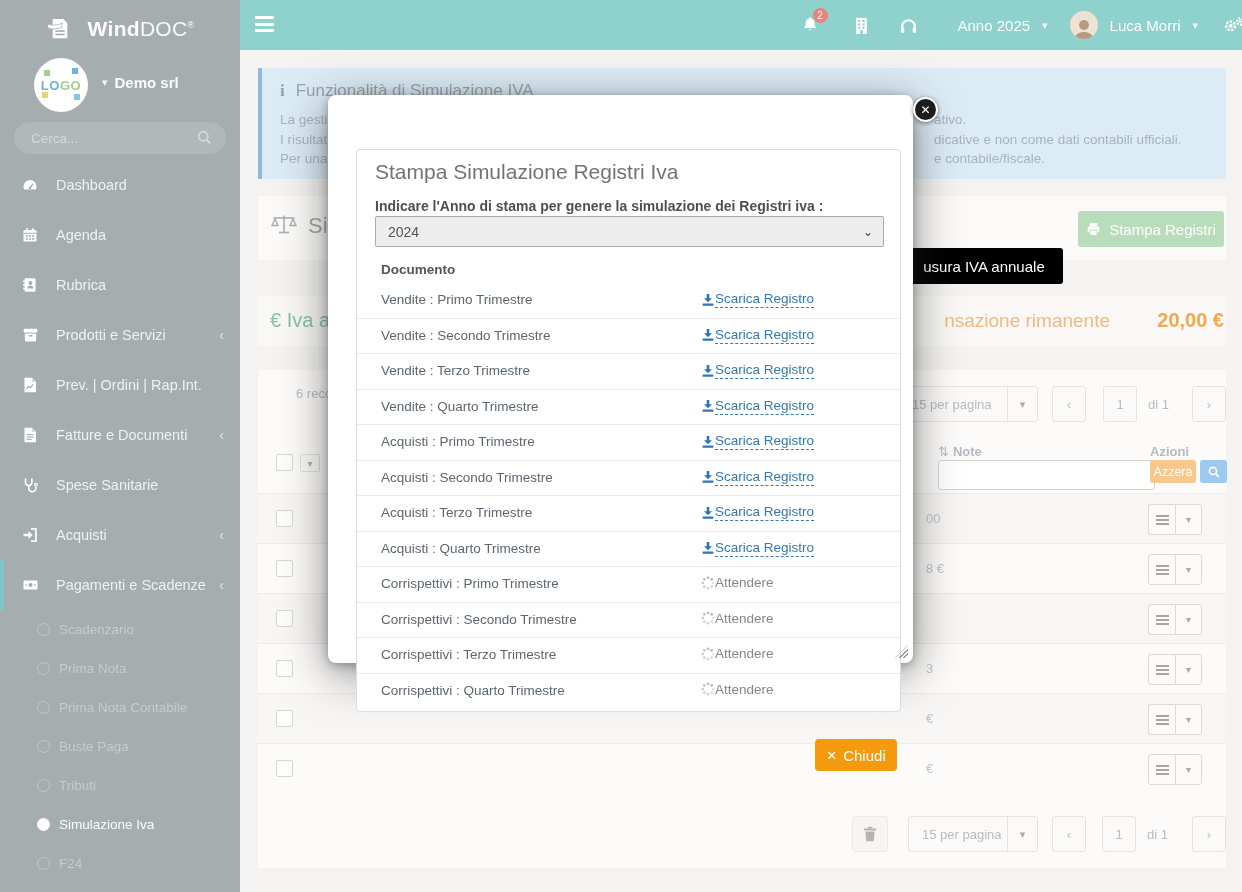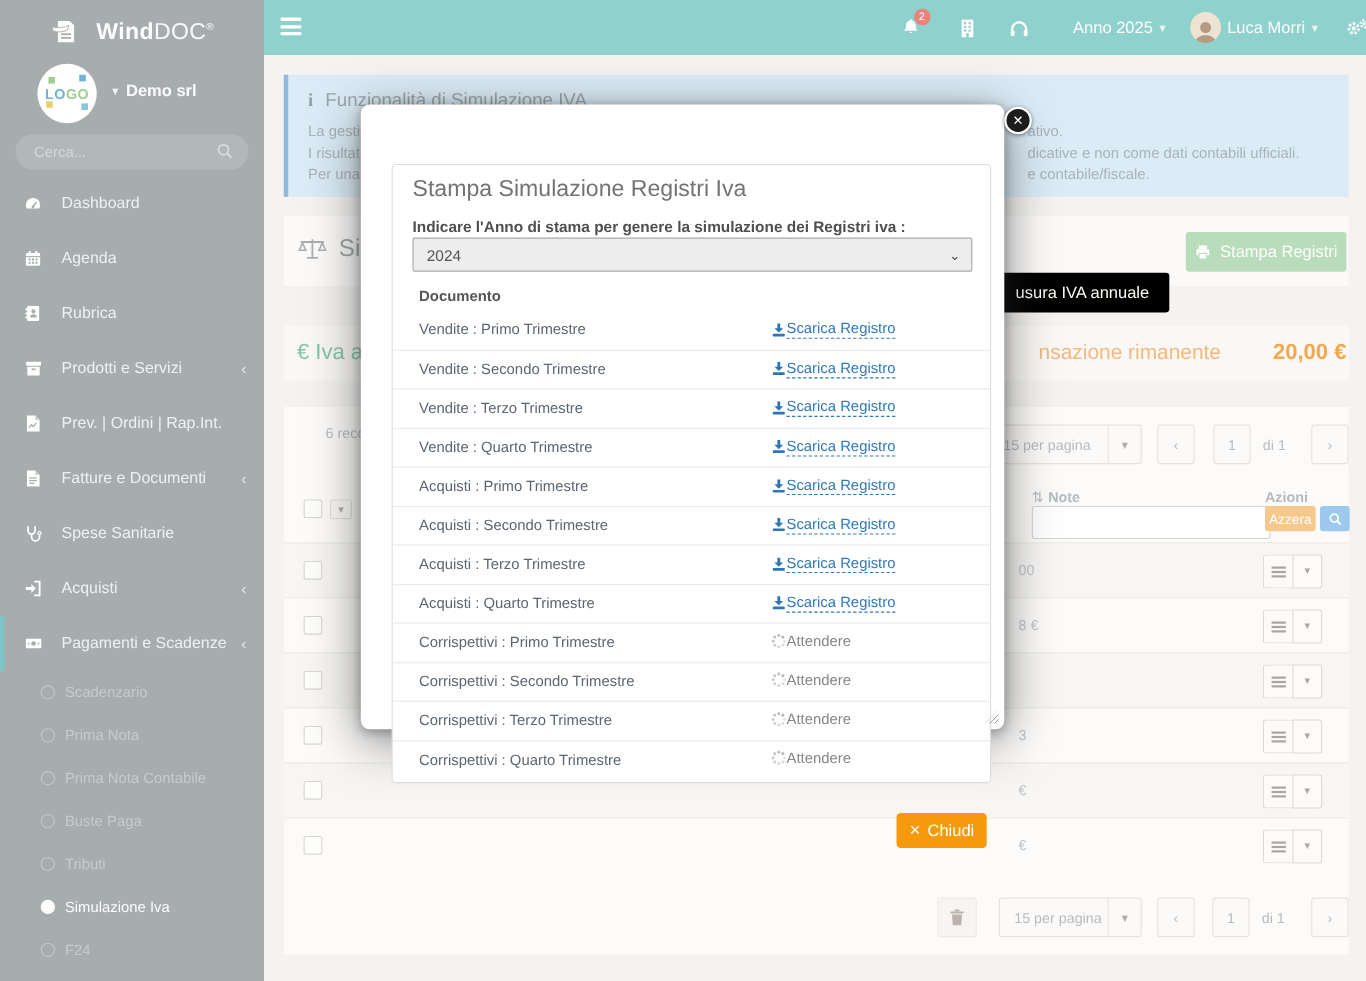--- a/index.html
+++ b/index.html
@@ -36,33 +36,33 @@
   .sub-item.active { color:#fbfcfc; }
   .sub-item.active .sub-circle { background:#fdfdfd; border-color:#fdfdfd; }
 
   
   .topbar { position:absolute; left:240px; top:0; width:1002px; height:50px; background:#8ed1cd; }
   .hamburger { position:absolute; left:15px; top:16px; width:19px; height:17px; cursor:pointer; }
   .hamburger i { display:block; width:19px; height:3px; background:#fff; margin-bottom:3.5px; border-radius:1px; }
   .tb-right { position:absolute; right:-6px; top:0; height:50px; display:flex; align-items:center; color:#fdfefe; font-size:15px; }
   .tb-icon { display:flex; align-items:center; justify-content:center; cursor:pointer; position:relative; }
   .badge { position:absolute; top:-8px; right:-8px; min-width:15px; height:15px; background:#e9837b; color:#fff; font-size:10px; border-radius:8px; display:flex; align-items:center; justify-content:center; padding:0 3px; }
-  .tb-text { display:flex; align-items:center; gap:6px; cursor:pointer; }
+  .tb-text { display:flex; align-items:center; gap:12px; cursor:pointer; }
   .avatar { width:28px; height:28px; border-radius:50%; background:#eee3d3; overflow:hidden; display:flex; align-items:flex-end; justify-content:center; }
 
   
   .infobox { position:absolute; left:258px; top:68px; width:968px; height:111px; background:#dcecf7; border-left:4px solid #8fbade; }
   .info-title { position:absolute; left:18px; top:13px; display:flex; align-items:center; gap:11px; color:#9aa4aa; font-size:17px; }
   .info-i { font-family:"Liberation Serif",serif; font-weight:bold; font-size:17px; color:#97a1a7; }
   .info-lines { position:absolute; left:18px; top:44px; right:14px; font-size:13.5px; color:#a9b3b9; }
   .info-line { position:relative; height:19.5px; }
   .info-line .l { position:absolute; left:0; top:0; }
   .info-line .r { position:absolute; left:654px; top:0; }
   .cardA { position:absolute; left:258px; top:196px; width:968px; height:64px; background:#fbfaf9; }
-  .cardA-title { position:absolute; left:12px; top:17px; display:flex; align-items:flex-end; gap:10px; color:#9ea8a3; font-size:22px; }
+  .cardA-title { position:absolute; left:12px; top:17px; display:flex; align-items:flex-start; gap:10px; color:#9ea8a3; font-size:22px; }
   .btn-chiusura { position:absolute; left:647px; top:15px; width:158px; height:36px; background:#000000; border:none; border-radius:3px; color:#fefcf8; font-size:15px; font-family:inherit; cursor:pointer;margin-top:37px; }
   .btn-stampa { position:absolute; left:820px; top:15px; width:146px; height:36px; background:#b9ddba; border:none; border-radius:3px; color:#fdfefc; font-size:15px; font-family:inherit; cursor:pointer; display:flex; align-items:center; justify-content:center; gap:8px; }
   .stripB { position:absolute; left:258px; top:296px; width:968px; height:50px; background:#f9f8f6; }
   .iva-frag { position:absolute; left:12px; top:13px; color:#85c4a5; font-size:20px; }
   .comp-label { position:absolute; right:116px; top:14px; color:#f2b97e; font-size:19px; }
   .comp-amount { position:absolute; right:2px; top:13px; color:#f3a74f; font-size:20px; font-weight:bold; }
   .cardC { position:absolute; left:258px; top:370px; width:968px; height:498px; background:#fcfbfa; }
   .records { position:absolute; left:38px; top:16px; color:#b6bcbe; font-size:13px; }
   .pgbox { position:absolute; height:36px; background:#fbfaf8; border:1px solid #e6e3df; border-radius:3px; color:#b7bcbe; font-size:13px; display:flex; align-items:center; justify-content:center; cursor:pointer; }
   .pgsel { justify-content:space-between; padding-left:13px; }

